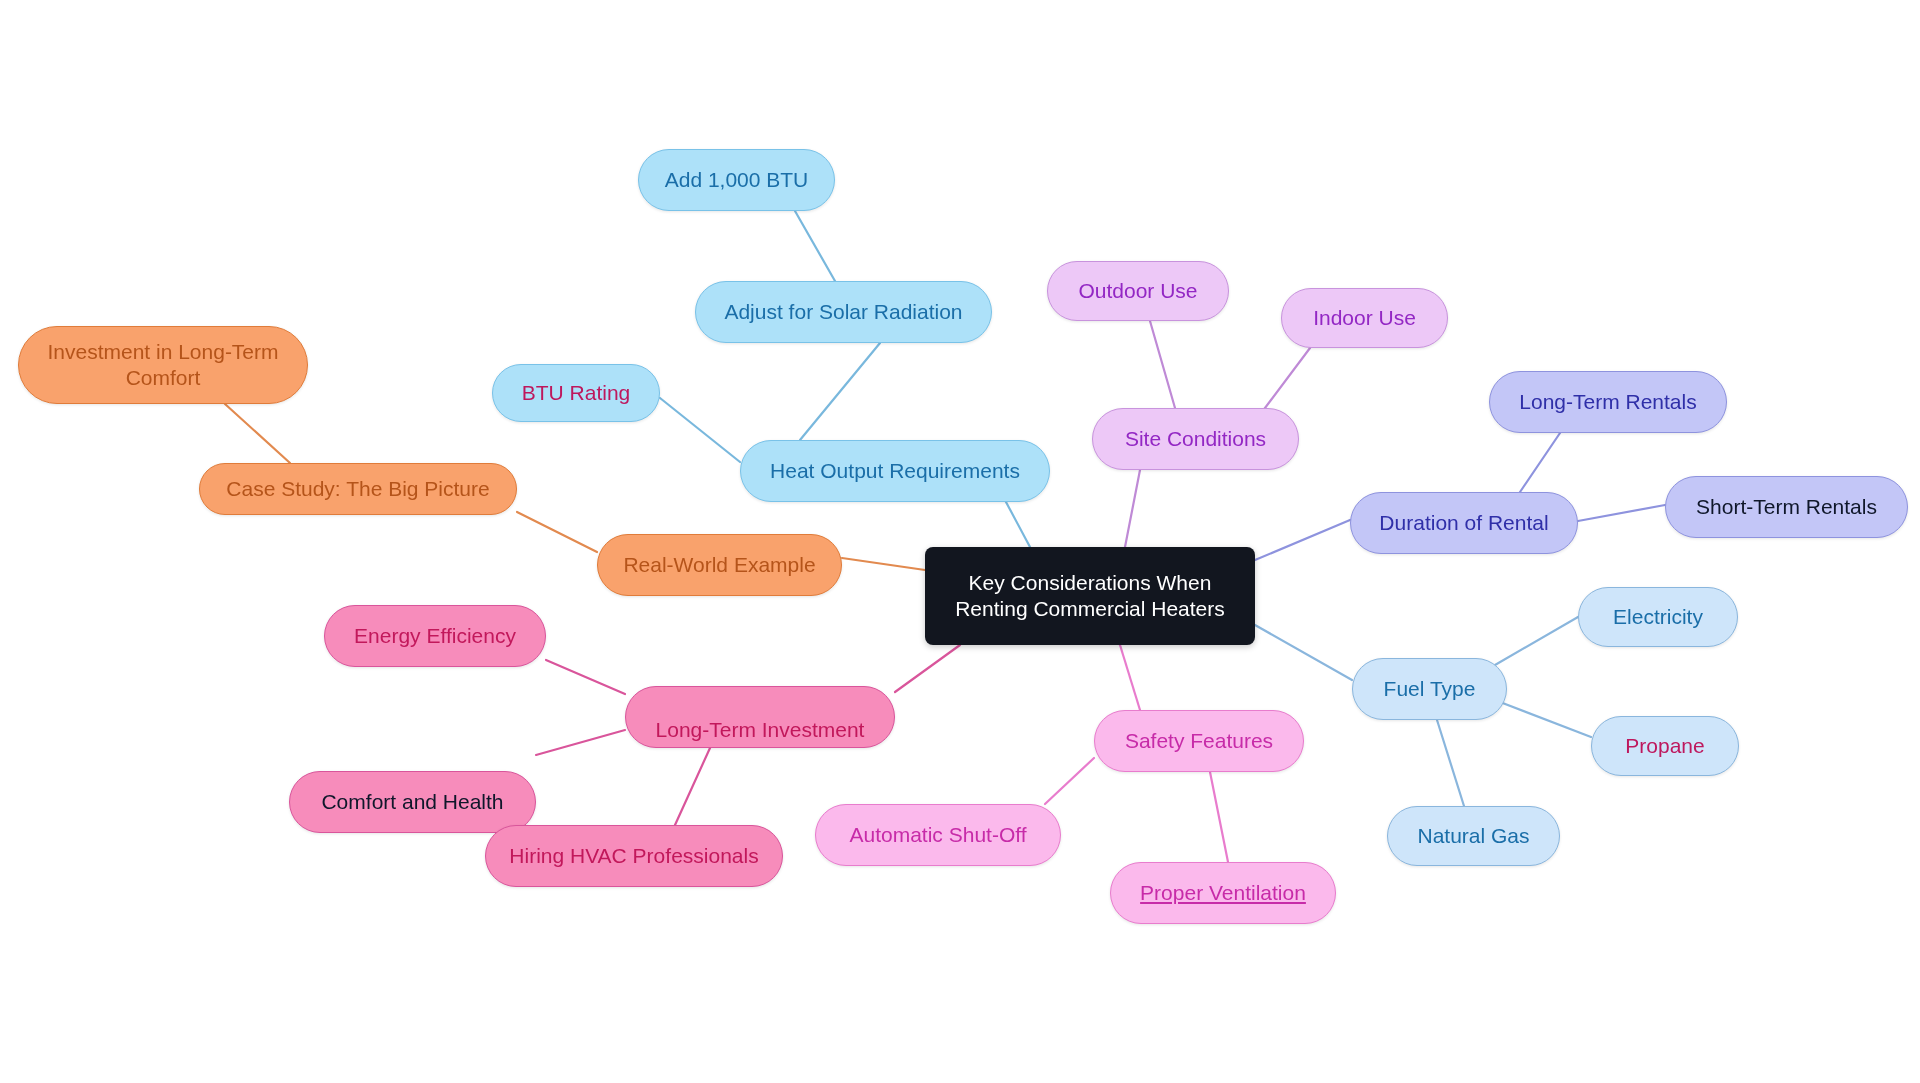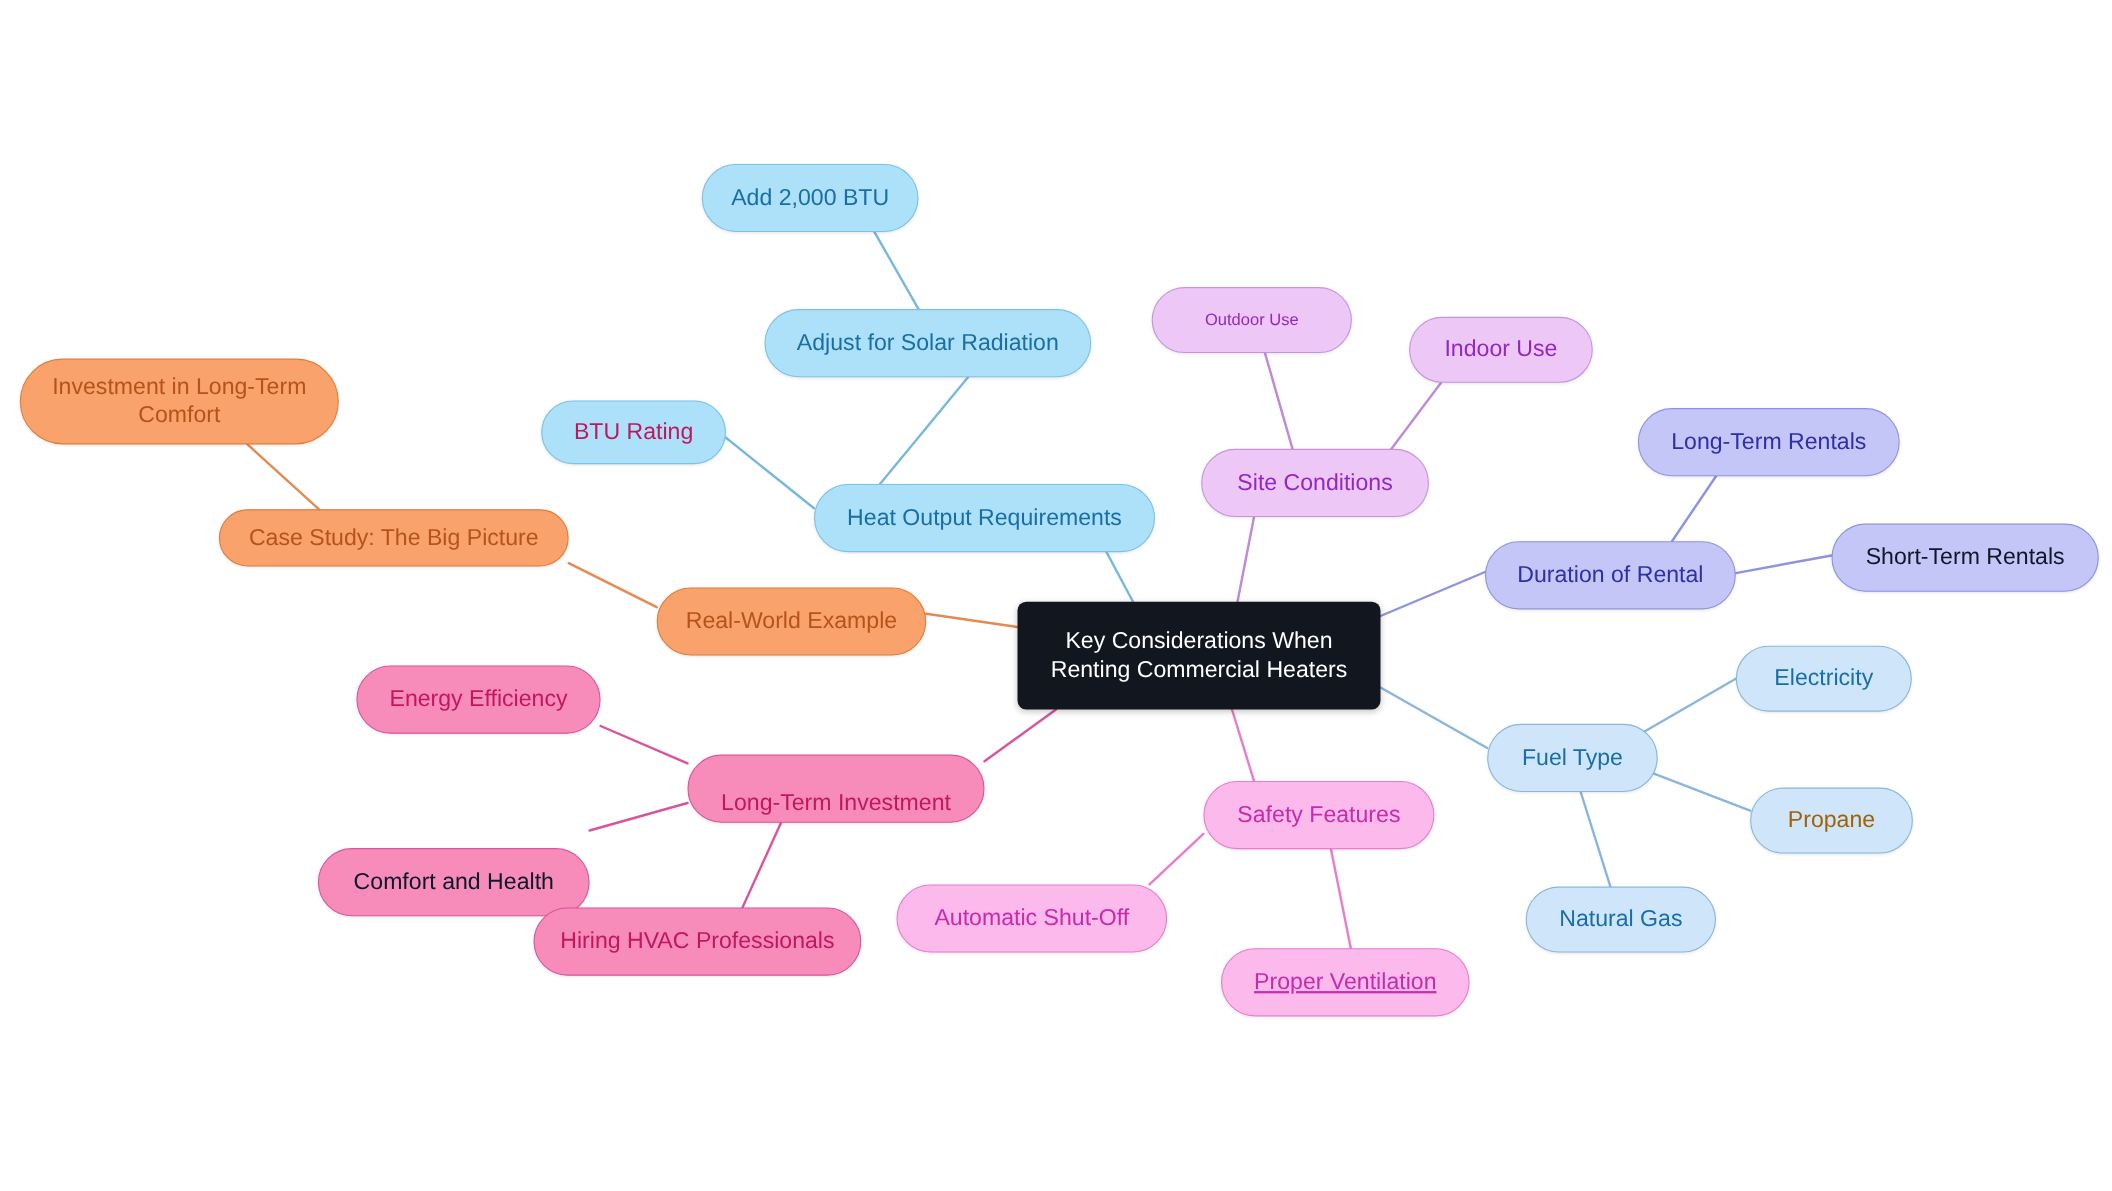--- a/index.html
+++ b/index.html
@@ -72,30 +72,30 @@
       <line x1="925" y1="570" x2="842" y2="558" stroke="#e28a4f" stroke-width="2.2" stroke-linecap="round"></line>
       <line x1="597" y1="552" x2="517" y2="512" stroke="#e28a4f" stroke-width="2.2" stroke-linecap="round"></line>
       <line x1="290" y1="463" x2="225" y2="404" stroke="#e28a4f" stroke-width="2.2" stroke-linecap="round"></line>
     </svg>
   <div id="nodes">
       <div class="node root" style="left: 925px; top: 547px; width: 330px; height: 98px; background: rgb(18, 22, 31); border-color: rgb(18, 22, 31); color: rgb(255, 255, 255); font-size: 21px;"><span>Key Considerations When
 Renting Commercial Heaters</span></div>
       <div class="node" style="left: 740px; top: 440px; width: 310px; height: 62px; background: rgb(173, 225, 249); border-color: rgb(121, 194, 232); color: rgb(26, 110, 168); font-size: 21px;"><span>Heat Output Requirements</span></div>
       <div class="node" style="left: 492px; top: 364px; width: 168px; height: 58px; background: rgb(173, 225, 249); border-color: rgb(121, 194, 232); color: #be185d; font-size: 21px;"><span>BTU Rating</span></div>
       <div class="node" style="left: 695px; top: 281px; width: 297px; height: 62px; background: rgb(173, 225, 249); border-color: rgb(121, 194, 232); color: rgb(26, 110, 168); font-size: 21px;"><span>Adjust for Solar Radiation</span></div>
-      <div class="node" style="left: 638px; top: 149px; width: 197px; height: 62px; background: rgb(173, 225, 249); border-color: rgb(121, 194, 232); color: rgb(26, 110, 168); font-size: 21px;"><span>Add 2,000 BTU</span></div>
+      <div class="node" style="left: 638px; top: 149px; width: 197px; height: 62px; background: rgb(173, 225, 249); border-color: rgb(121, 194, 232); color: rgb(26, 110, 168); font-size: 21px;"><span>Add 1,000 BTU</span></div>
       <div class="node" style="left: 1092px; top: 408px; width: 207px; height: 62px; background: rgb(237, 200, 247); border-color: rgb(200, 147, 221); color: rgb(147, 39, 196); font-size: 21px;"><span>Site Conditions</span></div>
-      <div class="node" style="left: 1047px; top: 261px; width: 182px; height: 60px; background: rgb(237, 200, 247); border-color: rgb(200, 147, 221); color: rgb(147, 39, 196); font-size: 15px;"><span>Outdoor Use</span></div>
+      <div class="node" style="left: 1047px; top: 261px; width: 182px; height: 60px; background: rgb(237, 200, 247); border-color: rgb(200, 147, 221); color: rgb(147, 39, 196); font-size: 21px;"><span>Outdoor Use</span></div>
       <div class="node" style="left: 1281px; top: 288px; width: 167px; height: 60px; background: rgb(237, 200, 247); border-color: rgb(200, 147, 221); color: rgb(147, 39, 196); font-size: 21px;"><span>Indoor Use</span></div>
       <div class="node" style="left: 1350px; top: 492px; width: 228px; height: 62px; background: rgb(195, 198, 247); border-color: rgb(142, 147, 222); color: rgb(47, 47, 168); font-size: 21px;"><span>Duration of Rental</span></div>
       <div class="node" style="left: 1489px; top: 371px; width: 238px; height: 62px; background: rgb(195, 198, 247); border-color: rgb(142, 147, 222); color: rgb(47, 47, 168); font-size: 21px;"><span>Long-Term Rentals</span></div>
       <div class="node" style="left: 1665px; top: 476px; width: 243px; height: 62px; background: rgb(195, 198, 247); border-color: rgb(142, 147, 222); color: #0f172a; font-size: 21px;"><span>Short-Term Rentals</span></div>
       <div class="node" style="left: 1352px; top: 658px; width: 155px; height: 62px; background: rgb(206, 229, 250); border-color: rgb(138, 182, 221); color: rgb(26, 110, 168); font-size: 21px;"><span>Fuel Type</span></div>
       <div class="node" style="left: 1578px; top: 587px; width: 160px; height: 60px; background: rgb(206, 229, 250); border-color: rgb(138, 182, 221); color: rgb(26, 110, 168); font-size: 21px;"><span>Electricity</span></div>
-      <div class="node" style="left: 1591px; top: 716px; width: 148px; height: 60px; background: rgb(206, 229, 250); border-color: rgb(138, 182, 221); color: #a16207; font-size: 21px;"><span>Propane</span></div>
+      <div class="node" style="left: 1591px; top: 716px; width: 148px; height: 60px; background: rgb(206, 229, 250); border-color: rgb(138, 182, 221); color: #be185d; font-size: 21px;"><span>Propane</span></div>
       <div class="node" style="left: 1387px; top: 806px; width: 173px; height: 60px; background: rgb(206, 229, 250); border-color: rgb(138, 182, 221); color: rgb(26, 110, 168); font-size: 21px;"><span>Natural Gas</span></div>
       <div class="node" style="left: 1094px; top: 710px; width: 210px; height: 62px; background: rgb(251, 185, 236); border-color: rgb(232, 124, 205); color: rgb(199, 43, 168); font-size: 21px;"><span>Safety Features</span></div>
       <div class="node" style="left: 815px; top: 804px; width: 246px; height: 62px; background: rgb(251, 185, 236); border-color: rgb(232, 124, 205); color: rgb(199, 43, 168); font-size: 21px;"><span>Automatic Shut-Off</span></div>
       <div class="node" style="left: 1110px; top: 862px; width: 226px; height: 62px; background: rgb(251, 185, 236); border-color: rgb(232, 124, 205); color: rgb(199, 43, 168); font-size: 21px; text-decoration: underline;"><span>Proper Ventilation</span></div>
       <div class="node" style="left: 625px; top: 686px; width: 270px; height: 62px; background: rgb(247, 140, 187); border-color: rgb(217, 85, 155); color: rgb(194, 24, 91); font-size: 21px; align-items: flex-end;"><span>Long-Term Investment</span></div>
       <div class="node" style="left: 324px; top: 605px; width: 222px; height: 62px; background: rgb(247, 140, 187); border-color: rgb(217, 85, 155); color: rgb(194, 24, 91); font-size: 21px;"><span>Energy Efficiency</span></div>
       <div class="node" style="left: 289px; top: 771px; width: 247px; height: 62px; background: rgb(247, 140, 187); border-color: rgb(217, 85, 155); color: #0f172a; font-size: 21px;"><span>Comfort and Health</span></div>
       <div class="node" style="left: 485px; top: 825px; width: 298px; height: 62px; background: rgb(247, 140, 187); border-color: rgb(217, 85, 155); color: rgb(194, 24, 91); font-size: 21px;"><span>Hiring HVAC Professionals</span></div>
       <div class="node" style="left: 597px; top: 534px; width: 245px; height: 62px; background: rgb(249, 162, 108); border-color: rgb(224, 124, 58); color: rgb(181, 84, 26); font-size: 21px;"><span>Real-World Example</span></div>
       <div class="node" style="left: 199px; top: 463px; width: 318px; height: 52px; background: rgb(249, 162, 108); border-color: rgb(224, 124, 58); color: rgb(181, 84, 26); font-size: 21px;"><span>Case Study: The Big Picture</span></div>

